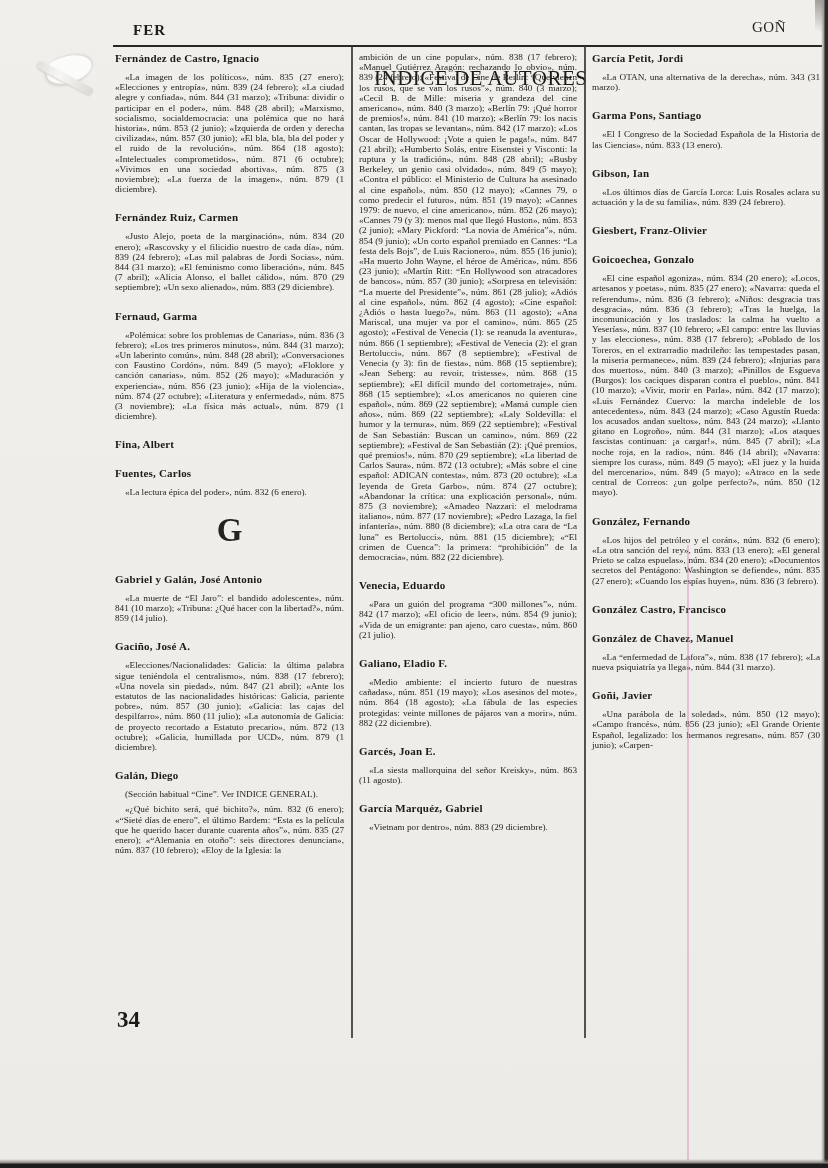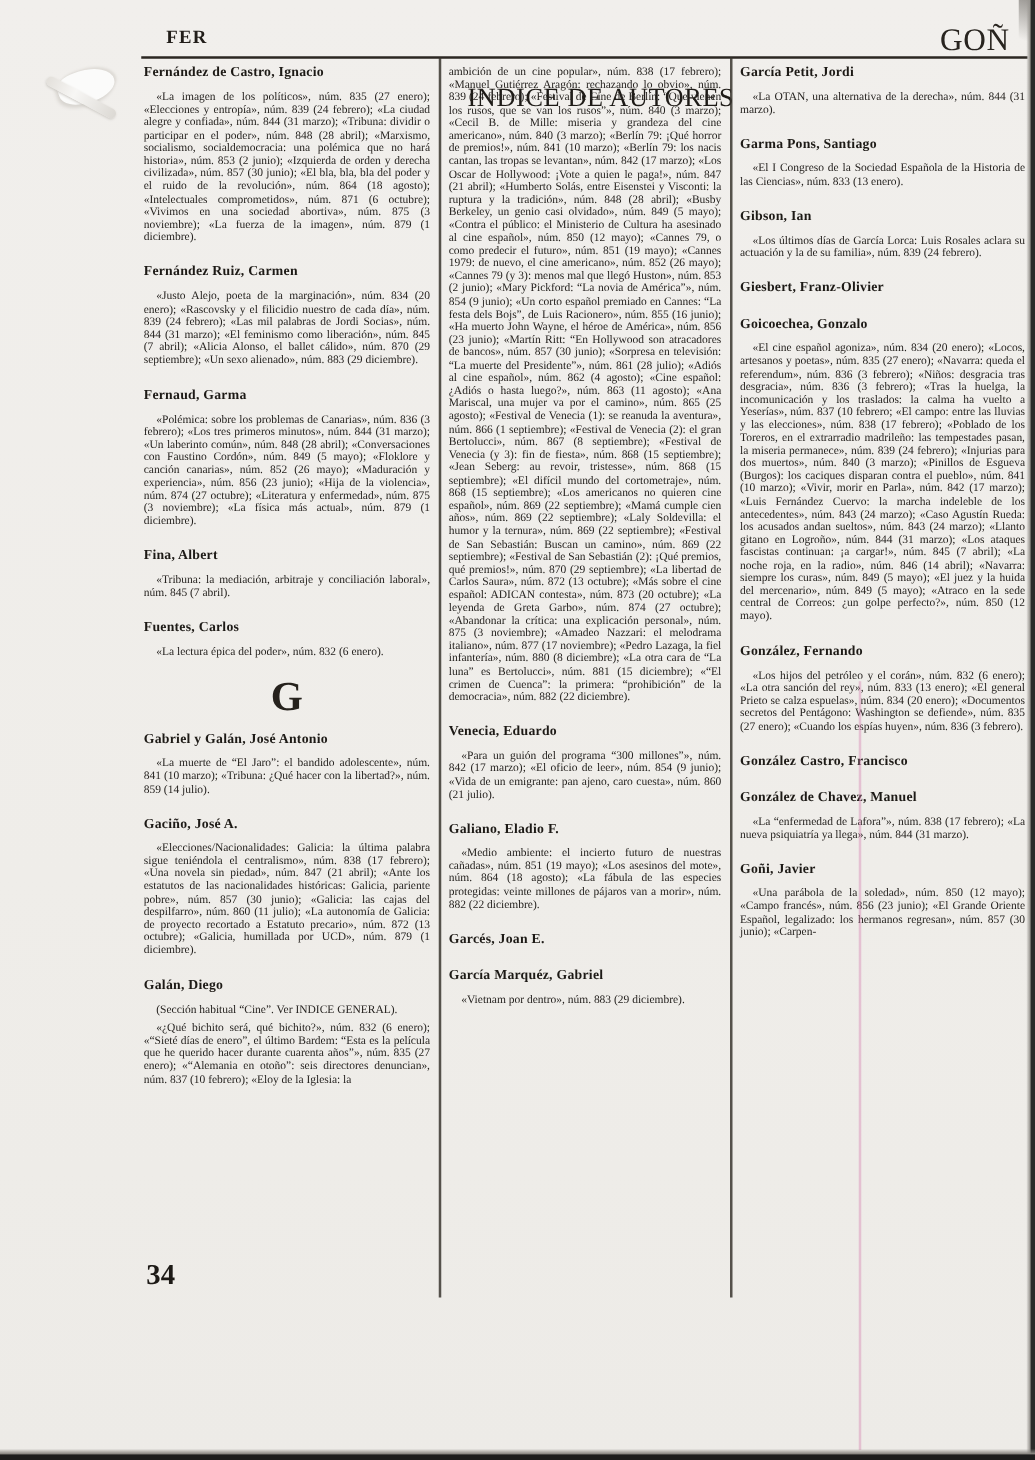--- a/index.html
+++ b/index.html
@@ -5,37 +5,37 @@
   html,body{margin:0;padding:0;}
   body{
     width:828px;height:1168px;position:relative;overflow:hidden;
     background:#efedea;
     font-family:"Liberation Serif","DejaVu Serif",serif;
   }
   .page{position:absolute;inset:0;background:linear-gradient(180deg,#f1efec 0%,#efede9 60%,#edebe7 100%);padding-left:41px;}
   
   .hdr-left{position:absolute;left:133px;top:22px;font-size:15px;font-weight:bold;letter-spacing:1px;color:#211d19;}
   .hdr-title{position:absolute;left:374px;top:20px;font-size:21px;font-weight:normal;letter-spacing:.5px;color:#1d1a16;margin-top:46px;}
-  .hdr-right{position:absolute;left:752px;top:19px;font-size:25px;font-weight:normal;letter-spacing:.5px;color:#2a2username;color:#28241f;}
+  .hdr-right{position:absolute;left:752px;top:19px;font-size:15px;font-weight:normal;letter-spacing:.5px;color:#2a2username;color:#28241f;}
   .hdr-rule{position:absolute;left:113px;top:45px;width:709px;height:2px;background:#2b2722;}
   
   .col{position:absolute;top:52px;color:#262320;}
   .col1{left:115px;width:229px;}
   .col2{left:359px;width:218px;}
   .col3{left:592px;width:228px;}
   .divider{position:absolute;top:46px;width:1.5px;height:992px;background:#3a362f;opacity:.85;}
   .d1{left:351px;}
   .d2{left:584px;}
   .author{font-size:11px;font-weight:bold;margin:17px 0 8px;color:#1d1a16;letter-spacing:.2px;}
   .col > :first-child{margin-top:0;}
   .refs,.note{font-size:9.2px;line-height:10.2px;text-align:justify;margin:0;text-indent:10px;hyphens:auto;}
   .refs.cont{text-indent:0;}
   .note{margin-bottom:5px;}
   .section-letter{font-size:33px;font-weight:bold;text-align:center;margin:14px 0 0;color:#26221d;}
-  .section-letter + .author{margin-top:8px;}
+  .section-letter + .author{margin-top:24px;}
   
   .pagenum{position:absolute;left:117px;top:1007px;font-size:23px;font-weight:bold;color:#1d1a16;}
   
   .staple{position:absolute;left:28px;top:48px;width:90px;height:62px;pointer-events:none;}
   .staple:before{content:"";position:absolute;left:18px;top:8px;width:46px;height:26px;background:#fbfbfa;border-radius:40% 60% 50% 50%;box-shadow:-2px 2px 3px #d8d5d0, 2px -1px 2px #dedbd6;transform:rotate(-18deg);}
   .staple:after{content:"";position:absolute;left:6px;top:26px;width:62px;height:8px;background:linear-gradient(90deg,#e3e0db, #f7f6f4 40%, #dcd9d4);border-radius:4px;transform:rotate(28deg);box-shadow:0 1px 2px #cfccc7;}
   .pink-line{position:absolute;left:687px;top:545px;width:1.5px;height:615px;background:#d57fae;opacity:.4;}
   .edge-right{position:absolute;right:0;top:0;width:7px;height:100%;background:linear-gradient(to left,#2a2a2a 0px,#2a2a2a 3px,#9a9792 4px,rgba(160,157,152,0) 7px);}
   .edge-bottom{position:absolute;left:0;bottom:0;width:100%;height:9px;background:linear-gradient(to top,#1c1c1c 0px,#1c1c1c 4px,#8a8782 5px,rgba(150,147,142,0) 9px);}
   .corner-tr{position:absolute;right:3px;top:0;width:10px;height:46px;background:linear-gradient(200deg,#55514c, rgba(120,116,110,0) 70%);opacity:.55;}
@@ -57,47 +57,47 @@
   <div class="divider d2"></div>
 
   <div class="col col1">
     <p class="author">Fernández de Castro, Ignacio</p>
     <p class="refs">«La imagen de los políticos», núm. 835 (27 enero); «Elecciones y entropía», núm. 839 (24 febrero); «La ciudad alegre y confiada», núm. 844 (31 marzo); «Tribuna: dividir o participar en el poder», núm. 848 (28 abril); «Marxismo, socialismo, socialdemocracia: una polémica que no hará historia», núm. 853 (2 junio); «Izquierda de orden y derecha civilizada», núm. 857 (30 junio); «El bla, bla, bla del poder y el ruido de la revolución», núm. 864 (18 agosto); «Intelectuales comprometidos», núm. 871 (6 octubre); «Vivimos en una sociedad abortiva», núm. 875 (3 noviembre); «La fuerza de la imagen», núm. 879 (1 diciembre).</p>
     <p class="author">Fernández Ruiz, Carmen</p>
     <p class="refs">«Justo Alejo, poeta de la marginación», núm. 834 (20 enero); «Rascovsky y el filicidio nuestro de cada día», núm. 839 (24 febrero); «Las mil palabras de Jordi Socias», núm. 844 (31 marzo); «El feminismo como liberación», núm. 845 (7 abril); «Alicia Alonso, el ballet cálido», núm. 870 (29 septiembre); «Un sexo alienado», núm. 883 (29 diciembre).</p>
     <p class="author">Fernaud, Garma</p>
     <p class="refs">«Polémica: sobre los problemas de Canarias», núm. 836 (3 febrero); «Los tres primeros minutos», núm. 844 (31 marzo); «Un laberinto común», núm. 848 (28 abril); «Conversaciones con Faustino Cordón», núm. 849 (5 mayo); «Floklore y canción canarias», núm. 852 (26 mayo); «Maduración y experiencia», núm. 856 (23 junio); «Hija de la violencia», núm. 874 (27 octubre); «Literatura y enfermedad», núm. 875 (3 noviembre); «La física más actual», núm. 879 (1 diciembre).</p>
     <p class="author">Fina, Albert</p>
-    <p class="refs">«Tribuna: la mediación, arbitraje y conciliación laboral», núm. 845 (7 abril).</p>
     <p class="author">Fuentes, Carlos</p>
     <p class="refs">«La lectura épica del poder», núm. 832 (6 enero).</p>
     <p class="section-letter">G</p>
     <p class="author">Gabriel y Galán, José Antonio</p>
     <p class="refs">«La muerte de “El Jaro”: el bandido adolescente», núm. 841 (10 marzo); «Tribuna: ¿Qué hacer con la libertad?», núm. 859 (14 julio).</p>
     <p class="author">Gaciño, José A.</p>
     <p class="refs">«Elecciones/Nacionalidades: Galicia: la última palabra sigue teniéndola el centralismo», núm. 838 (17 febrero); «Una novela sin piedad», núm. 847 (21 abril); «Ante los estatutos de las nacionalidades históricas: Galicia, pariente pobre», núm. 857 (30 junio); «Galicia: las cajas del despilfarro», núm. 860 (11 julio); «La autonomía de Galicia: de proyecto recortado a Estatuto precario», núm. 872 (13 octubre); «Galicia, humillada por UCD», núm. 879 (1 diciembre).</p>
     <p class="author">Galán, Diego</p>
     <p class="note">(Sección habitual “Cine”. Ver INDICE GENERAL).</p>
     <p class="refs">«¿Qué bichito será, qué bichito?», núm. 832 (6 enero); «“Sieté días de enero”, el último Bardem: “Esta es la película que he querido hacer durante cuarenta años”», núm. 835 (27 enero); «“Alemania en otoño”: seis directores denuncian», núm. 837 (10 febrero); «Eloy de la Iglesia: la</p>
   </div>
 
   <div class="col col2">
     <p class="refs cont">ambición de un cine popular», núm. 838 (17 febrero); «Manuel Gutiérrez Aragón: rechazando lo obvio», núm. 839 (24 febrero); «Festival de Cine de Berlín: “Que vienen los rusos, que se van los rusos”», núm. 840 (3 marzo); «Cecil B. de Mille: miseria y grandeza del cine americano», núm. 840 (3 marzo); «Berlín 79: ¡Qué horror de premios!», núm. 841 (10 marzo); «Berlín 79: los nacis cantan, las tropas se levantan», núm. 842 (17 marzo); «Los Oscar de Hollywood: ¡Vote a quien le paga!», núm. 847 (21 abril); «Humberto Solás, entre Eisenstei y Visconti: la ruptura y la tradición», núm. 848 (28 abril); «Busby Berkeley, un genio casi olvidado», núm. 849 (5 mayo); «Contra el público: el Ministerio de Cultura ha asesinado al cine español», núm. 850 (12 mayo); «Cannes 79, o como predecir el futuro», núm. 851 (19 mayo); «Cannes 1979: de nuevo, el cine americano», núm. 852 (26 mayo); «Cannes 79 (y 3): menos mal que llegó Huston», núm. 853 (2 junio); «Mary Pickford: “La novia de América”», núm. 854 (9 junio); «Un corto español premiado en Cannes: “La festa dels Bojs”, de Luis Racionero», núm. 855 (16 junio); «Ha muerto John Wayne, el héroe de América», núm. 856 (23 junio); «Martín Ritt: “En Hollywood son atracadores de bancos», núm. 857 (30 junio); «Sorpresa en televisión: “La muerte del Presidente”», núm. 861 (28 julio); «Adiós al cine español», núm. 862 (4 agosto); «Cine español: ¿Adiós o hasta luego?», núm. 863 (11 agosto); «Ana Mariscal, una mujer va por el camino», núm. 865 (25 agosto); «Festival de Venecia (1): se reanuda la aventura», núm. 866 (1 septiembre); «Festival de Venecia (2): el gran Bertolucci», núm. 867 (8 septiembre); «Festival de Venecia (y 3): fin de fiesta», núm. 868 (15 septiembre); «Jean Seberg: au revoir, tristesse», núm. 868 (15 septiembre); «El difícil mundo del cortometraje», núm. 868 (15 septiembre); «Los americanos no quieren cine español», núm. 869 (22 septiembre); «Mamá cumple cien años», núm. 869 (22 septiembre); «Laly Soldevilla: el humor y la ternura», núm. 869 (22 septiembre); «Festival de San Sebastián: Buscan un camino», núm. 869 (22 septiembre); «Festival de San Sebastián (2): ¡Qué premios, qué premios!», núm. 870 (29 septiembre); «La libertad de Carlos Saura», núm. 872 (13 octubre); «Más sobre el cine español: ADICAN contesta», núm. 873 (20 octubre); «La leyenda de Greta Garbo», núm. 874 (27 octubre); «Abandonar la crítica: una explicación personal», núm. 875 (3 noviembre); «Amadeo Nazzari: el melodrama italiano», núm. 877 (17 noviembre); «Pedro Lazaga, la fiel infantería», núm. 880 (8 diciembre); «La otra cara de “La luna” es Bertolucci», núm. 881 (15 diciembre); «“El crimen de Cuenca”: la primera: “prohibición” de la democracia», núm. 882 (22 diciembre).</p>
     <p class="author">Venecia, Eduardo</p>
     <p class="refs">«Para un guión del programa “300 millones”», núm. 842 (17 marzo); «El oficio de leer», núm. 854 (9 junio); «Vida de un emigrante: pan ajeno, caro cuesta», núm. 860 (21 julio).</p>
     <p class="author">Galiano, Eladio F.</p>
     <p class="refs">«Medio ambiente: el incierto futuro de nuestras cañadas», núm. 851 (19 mayo); «Los asesinos del mote», núm. 864 (18 agosto); «La fábula de las especies protegidas: veinte millones de pájaros van a morir», núm. 882 (22 diciembre).</p>
     <p class="author">Garcés, Joan E.</p>
+    <p class="refs">«La siesta mallorquina del señor Kreisky», núm. 863 (11 agosto).</p>
     <p class="author">García Marquéz, Gabriel</p>
     <p class="refs">«Vietnam por dentro», núm. 883 (29 diciembre).</p>
   </div>
 
   <div class="col col3">
     <p class="author">García Petit, Jordi</p>
-    <p class="refs">«La OTAN, una alternativa de la derecha», núm. 844 (31 marzo).</p>
+    <p class="refs">«La OTAN, una alternativa de la derecha», núm. 343 (31 marzo).</p>
     <p class="author">Garma Pons, Santiago</p>
     <p class="refs">«El I Congreso de la Sociedad Española de la Historia de las Ciencias», núm. 833 (13 enero).</p>
     <p class="author">Gibson, Ian</p>
     <p class="refs">«Los últimos días de García Lorca: Luis Rosales aclara su actuación y la de su familia», núm. 839 (24 febrero).</p>
     <p class="author">Giesbert, Franz-Olivier</p>
     <p class="author">Goicoechea, Gonzalo</p>
     <p class="refs">«El cine español agoniza», núm. 834 (20 enero); «Locos, artesanos y poetas», núm. 835 (27 enero); «Navarra: queda el referendum», núm. 836 (3 febrero); «Niños: desgracia tras desgracia», núm. 836 (3 febrero); «Tras la huelga, la incomunicación y los traslados: la calma ha vuelto a Yeserías», núm. 837 (10 febrero; «El campo: entre las lluvias y las elecciones», núm. 838 (17 febrero); «Poblado de los Toreros, en el extrarradio madrileño: las tempestades pasan, la miseria permanece», núm. 839 (24 febrero); «Injurias para dos muertos», núm. 840 (3 marzo); «Pinillos de Esgueva (Burgos): los caciques disparan contra el pueblo», núm. 841 (10 marzo); «Vivir, morir en Parla», núm. 842 (17 marzo); «Luis Fernández Cuervo: la marcha indeleble de los antecedentes», núm. 843 (24 marzo); «Caso Agustín Rueda: los acusados andan sueltos», núm. 843 (24 marzo); «Llanto gitano en Logroño», núm. 844 (31 marzo); «Los ataques fascistas continuan: ¡a cargar!», núm. 845 (7 abril); «La noche roja, en la radio», núm. 846 (14 abril); «Navarra: siempre los curas», núm. 849 (5 mayo); «El juez y la huida del mercenario», núm. 849 (5 mayo); «Atraco en la sede central de Correos: ¿un golpe perfecto?», núm. 850 (12 mayo).</p>
     <p class="author">González, Fernando</p>
     <p class="refs">«Los hijos del petróleo y el corán», núm. 832 (6 enero); «La otra sanción del rey», núm. 833 (13 enero); «El general Prieto se calza espuelas», núm. 834 (20 enero); «Documentos secretos del Pentágono: Washington se defiende», núm. 835 (27 enero); «Cuando los espías huyen», núm. 836 (3 febrero).</p>
     <p class="author">González Castro, Francisco</p>

